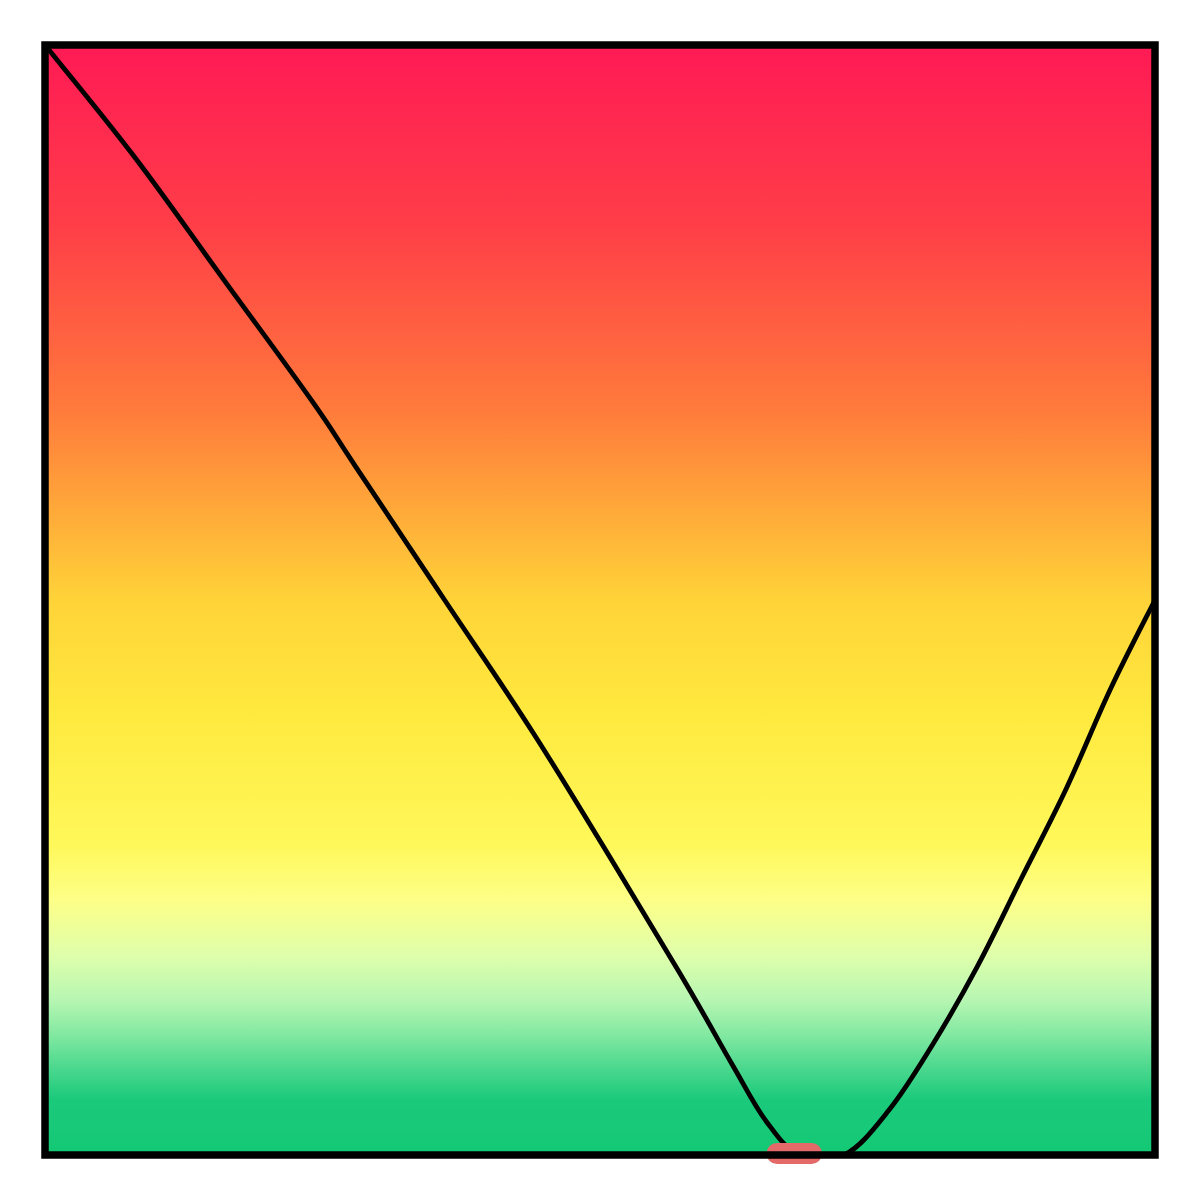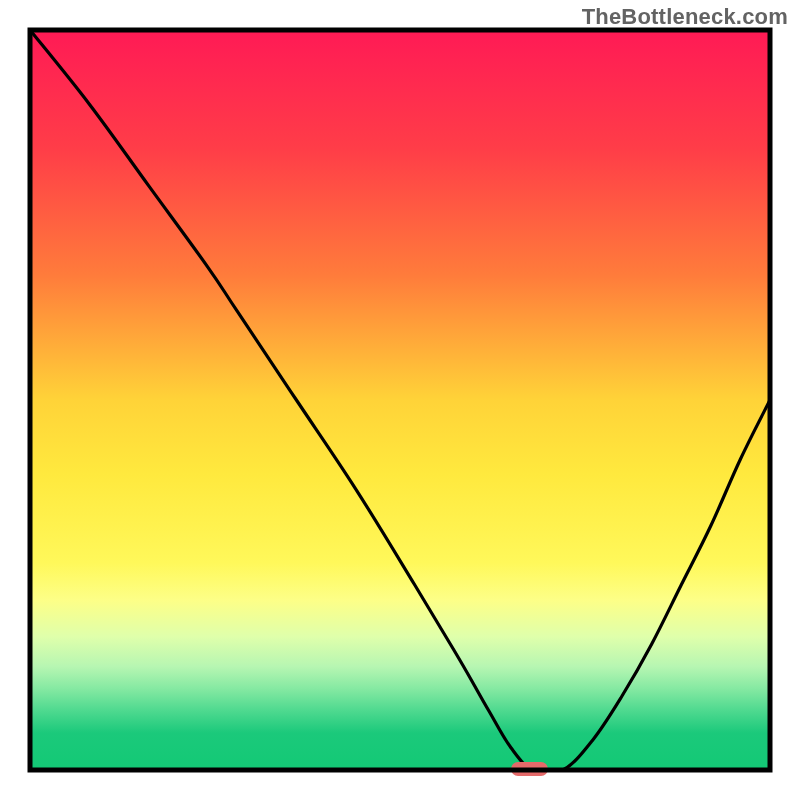--- a/index.html
+++ b/index.html
@@ -31,21 +31,20 @@
     top: 0;
     left: 0;
     width: 800px;
     height: 800px;
   }
 </style>
 </head>
 <body>
 
 <div class="frame">
-  <div class="watermark">TheBottleneck.com</div>
 
   <svg class="plot" viewBox="0 0 800 800" preserveAspectRatio="none">
     <defs>
       <linearGradient id="bg-grad" x1="0" y1="0" x2="0" y2="1">
           <stop offset="0%" stop-color="#ff1a55"></stop>
           <stop offset="16%" stop-color="#ff3d48"></stop>
           <stop offset="33%" stop-color="#ff7b3b"></stop>
           <stop offset="50%" stop-color="#ffd338"></stop>
           <stop offset="60%" stop-color="#ffe93e"></stop>
           <stop offset="72%" stop-color="#fff85a"></stop>

